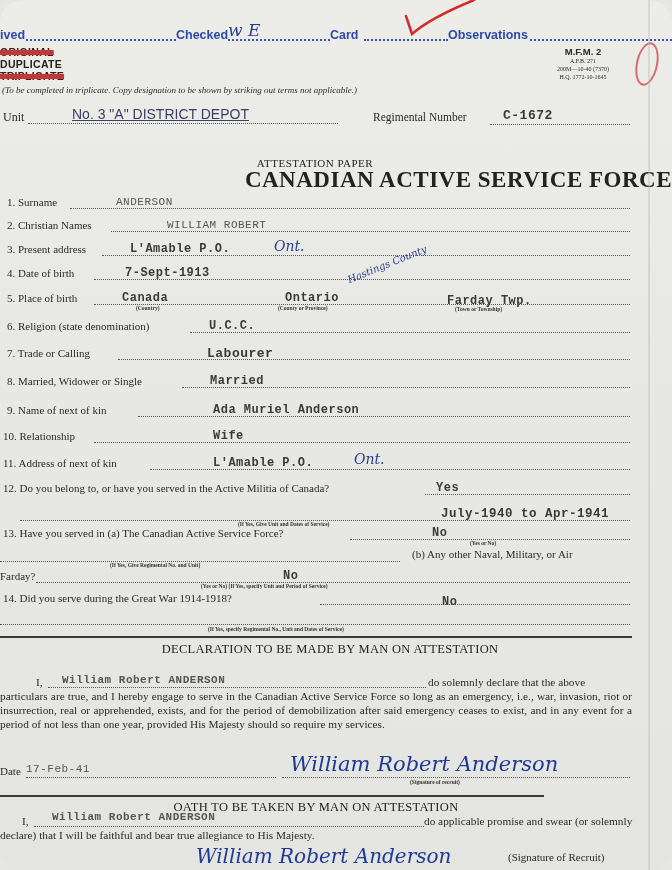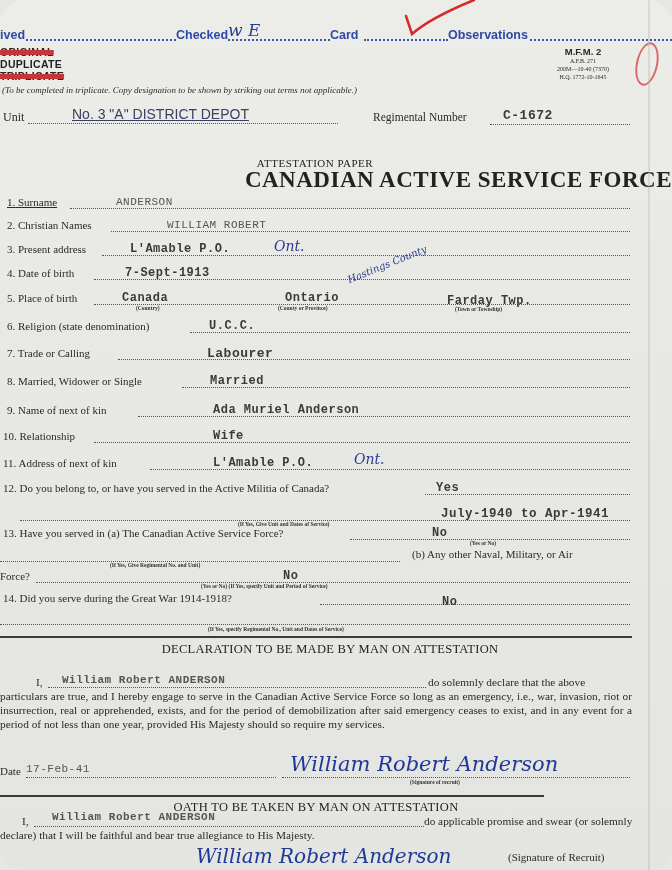--- a/index.html
+++ b/index.html
@@ -77,21 +77,21 @@
   <div class="abs lbl" style="left:3px;top:110px;font-size:12px;">Unit</div>
   <div class="abs dots" style="left:28px;top:110px;width:310px;height:14px;"></div>
   <div class="abs" style="left:72px;top:106px;font-family:'Liberation Sans',sans-serif;font-size:14px;color:#3a3f62;text-decoration:underline;">No. 3 "A" DISTRICT DEPOT</div>
   <div class="abs lbl" style="left:373px;top:111px;font-size:11.5px;">Regimental Number</div>
   <div class="abs dots" style="left:490px;top:111px;width:140px;height:14px;"></div>
   <div class="abs typed" style="left:503px;top:108px;font-size:13px;">C-1672</div>
 
   <div class="abs title-main" style="left:0;width:672px;text-align:right;top:129px;margin-top:38px;">CANADIAN ACTIVE SERVICE FORCE</div>
   <div class="abs title-sub" style="left:0;width:630px;text-align:center;top:157px;">ATTESTATION PAPER</div>
 
-  <div class="abs lbl" style="left:7px;top:196px;text-decoration:underline;"><span>1.</span> <span>Surname</span></div>
+  <div class="abs lbl" style="left:7px;top:196px;"><span>1.</span> <span>Surname</span></div>
   <div class="dotrow" style="left:70px;top:208px;width:560px;"></div>
   <div class="abs typed-light" style="left:116px;top:196px;">ANDERSON</div>
 
   <div class="abs lbl" style="left:7px;top:219px;"><span>2.</span> <span>Christian Names</span></div>
   <div class="dotrow" style="left:111px;top:231px;width:519px;"></div>
   <div class="abs typed-light" style="left:167px;top:219px;">WILLIAM ROBERT</div>
 
   <div class="abs lbl" style="left:7px;top:243px;"><span>3.</span> <span>Present address</span></div>
   <div class="dotrow" style="left:102px;top:255px;width:528px;"></div>
   <div class="abs typed" style="left:130px;top:242px;">L'Amable P.O.</div>
@@ -146,21 +146,21 @@
 
   <div class="abs lbl" style="left:3px;top:527px;"><span>13.</span> <span>Have you served in (a) The Canadian Active Service Force?</span></div>
   <div class="dotrow" style="left:350px;top:539px;width:280px;"></div>
   <div class="abs typed" style="left:432px;top:526px;">No</div>
   <div class="abs sub" style="left:470px;top:540px;">(Yes or No)</div>
 
   <div class="dotrow" style="left:0;top:561px;width:400px;"></div>
   <div class="abs lbl" style="left:412px;top:548px;">(b) Any other Naval, Military, or Air</div>
   <div class="abs sub" style="left:110px;top:562px;">(If Yes, Give Regimental No. and Unit)</div>
 
-  <div class="abs lbl" style="left:0;top:570px;">Force?</div>
+  <div class="abs lbl" style="left:0;top:570px;">Farday?</div>
   <div class="dotrow" style="left:36px;top:582px;width:594px;"></div>
   <div class="abs typed" style="left:283px;top:569px;">No</div>
   <div class="abs sub" style="left:201px;top:583px;">(Yes or No) (If Yes, specify Unit and Period of Service)</div>
 
   <div class="abs lbl" style="left:3px;top:592px;"><span>14.</span> <span>Did you serve during the Great War 1914-1918?</span></div>
   <div class="dotrow" style="left:320px;top:604px;width:310px;"></div>
   <div class="abs typed" style="left:442px;top:595px;">No</div>
 
   <div class="dotrow" style="left:0;top:624px;width:630px;"></div>
   <div class="abs sub" style="left:208px;top:626px;">(If Yes, specify Regimental No., Unit and Dates of Service)</div>

